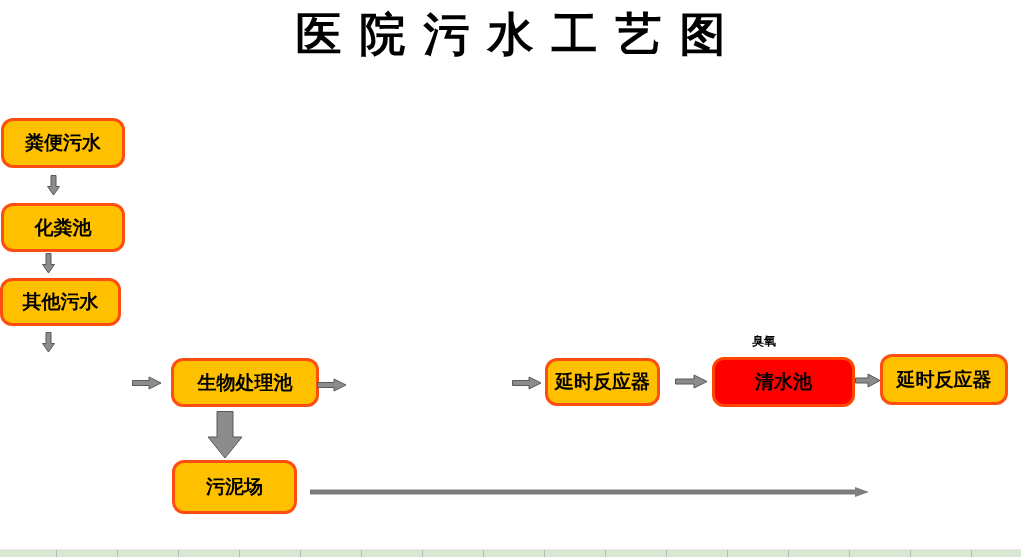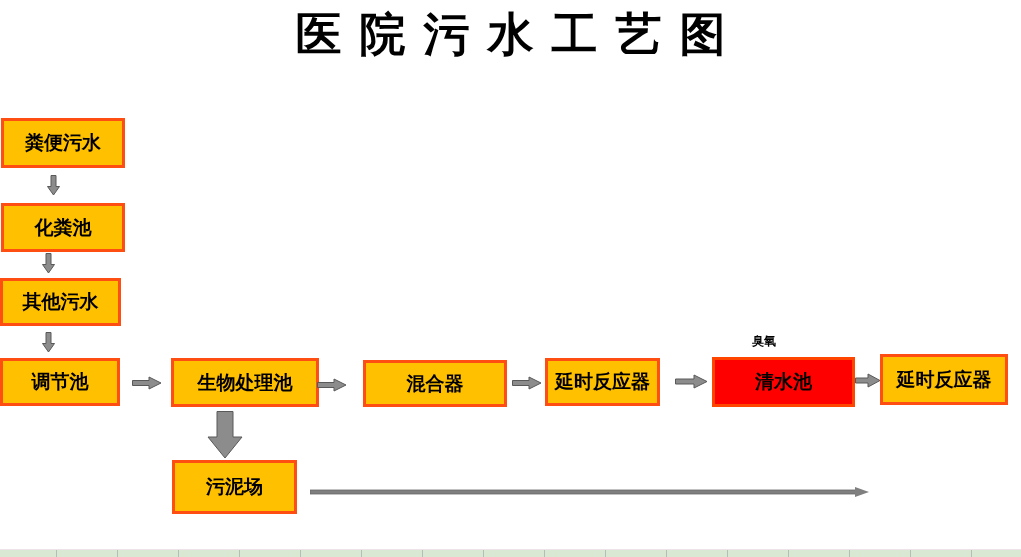--- a/index.html
+++ b/index.html
@@ -20,21 +20,21 @@
     letter-spacing:18px;
     padding-left:18px;
     box-sizing:border-box;
     color:#000000;
     margin:0;
   }
   .node{
     position:absolute;
     background:#FFC000;
     border:3px solid #FF4E11;
-    border-radius:0;
+    border-radius:12px;
     box-sizing:border-box;
     display:flex;
     align-items:center;
     justify-content:center;
     font-weight:700;
     font-size:19px;
     color:#000000;
     white-space:nowrap;
   }
   .node.highlight{
@@ -72,29 +72,23 @@
 
   <div class="node" style="left:1px;top:118px;width:124px;height:50px">
     <span>粪便污水</span>
   </div>
   <div class="node" style="left:1px;top:203px;width:124px;height:49px">
     <span>化粪池</span>
   </div>
   <div class="node" style="left:0px;top:278px;width:121px;height:48px">
     <span>其他污水</span>
   </div>
-  <div class="node" style="left:0px;top:358px;width:120px;height:48px">
-    <span>调节池</span>
-  </div>
 
   <div class="node" style="left:171px;top:358px;width:148px;height:49px">
     <span>生物处理池</span>
-  </div>
-  <div class="node" style="left:363px;top:360px;width:144px;height:47px">
-    <span>混合器</span>
   </div>
   <div class="node" style="left:545px;top:358px;width:115px;height:48px">
     <span>延时反应器</span>
   </div>
   <div class="node highlight" style="left:712px;top:357px;width:143px;height:50px">
     <span>清水池</span>
   </div>
   <div class="node" style="left:880px;top:354px;width:128px;height:51px">
     <span>延时反应器</span>
   </div>

